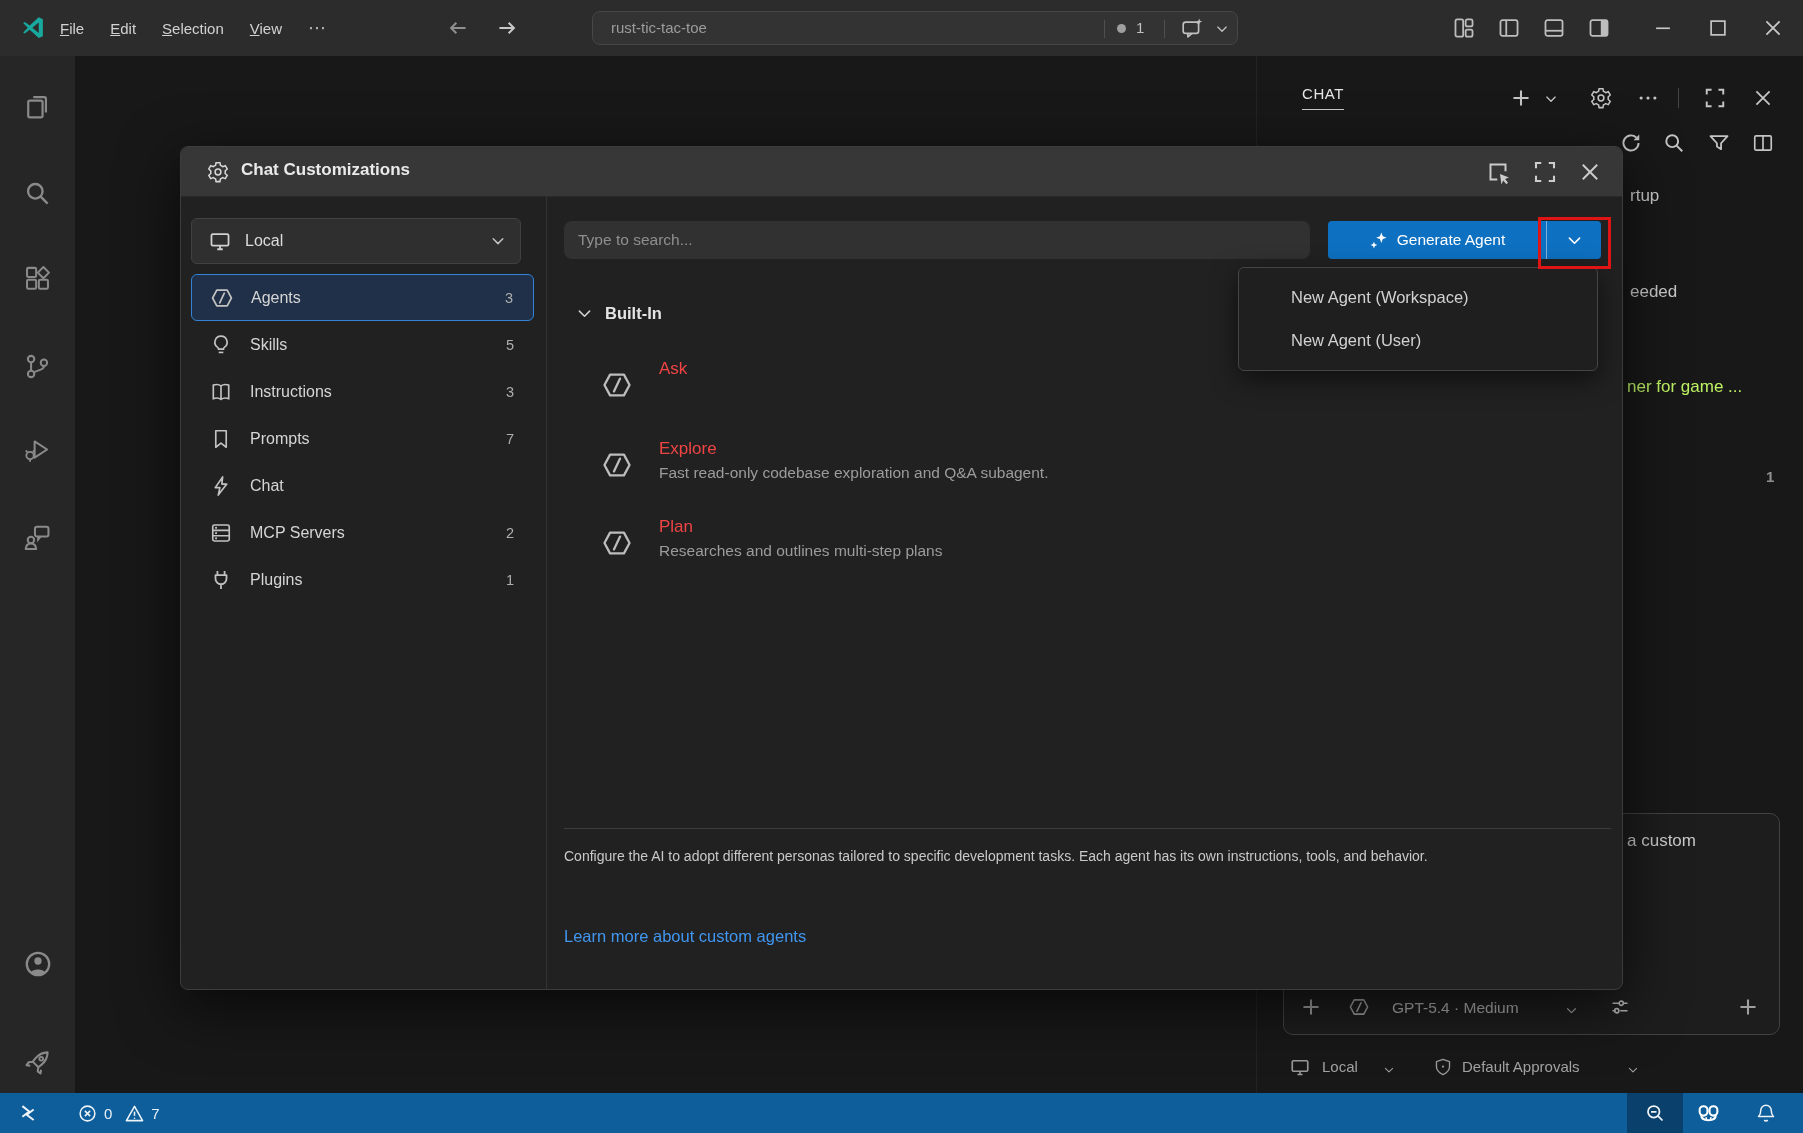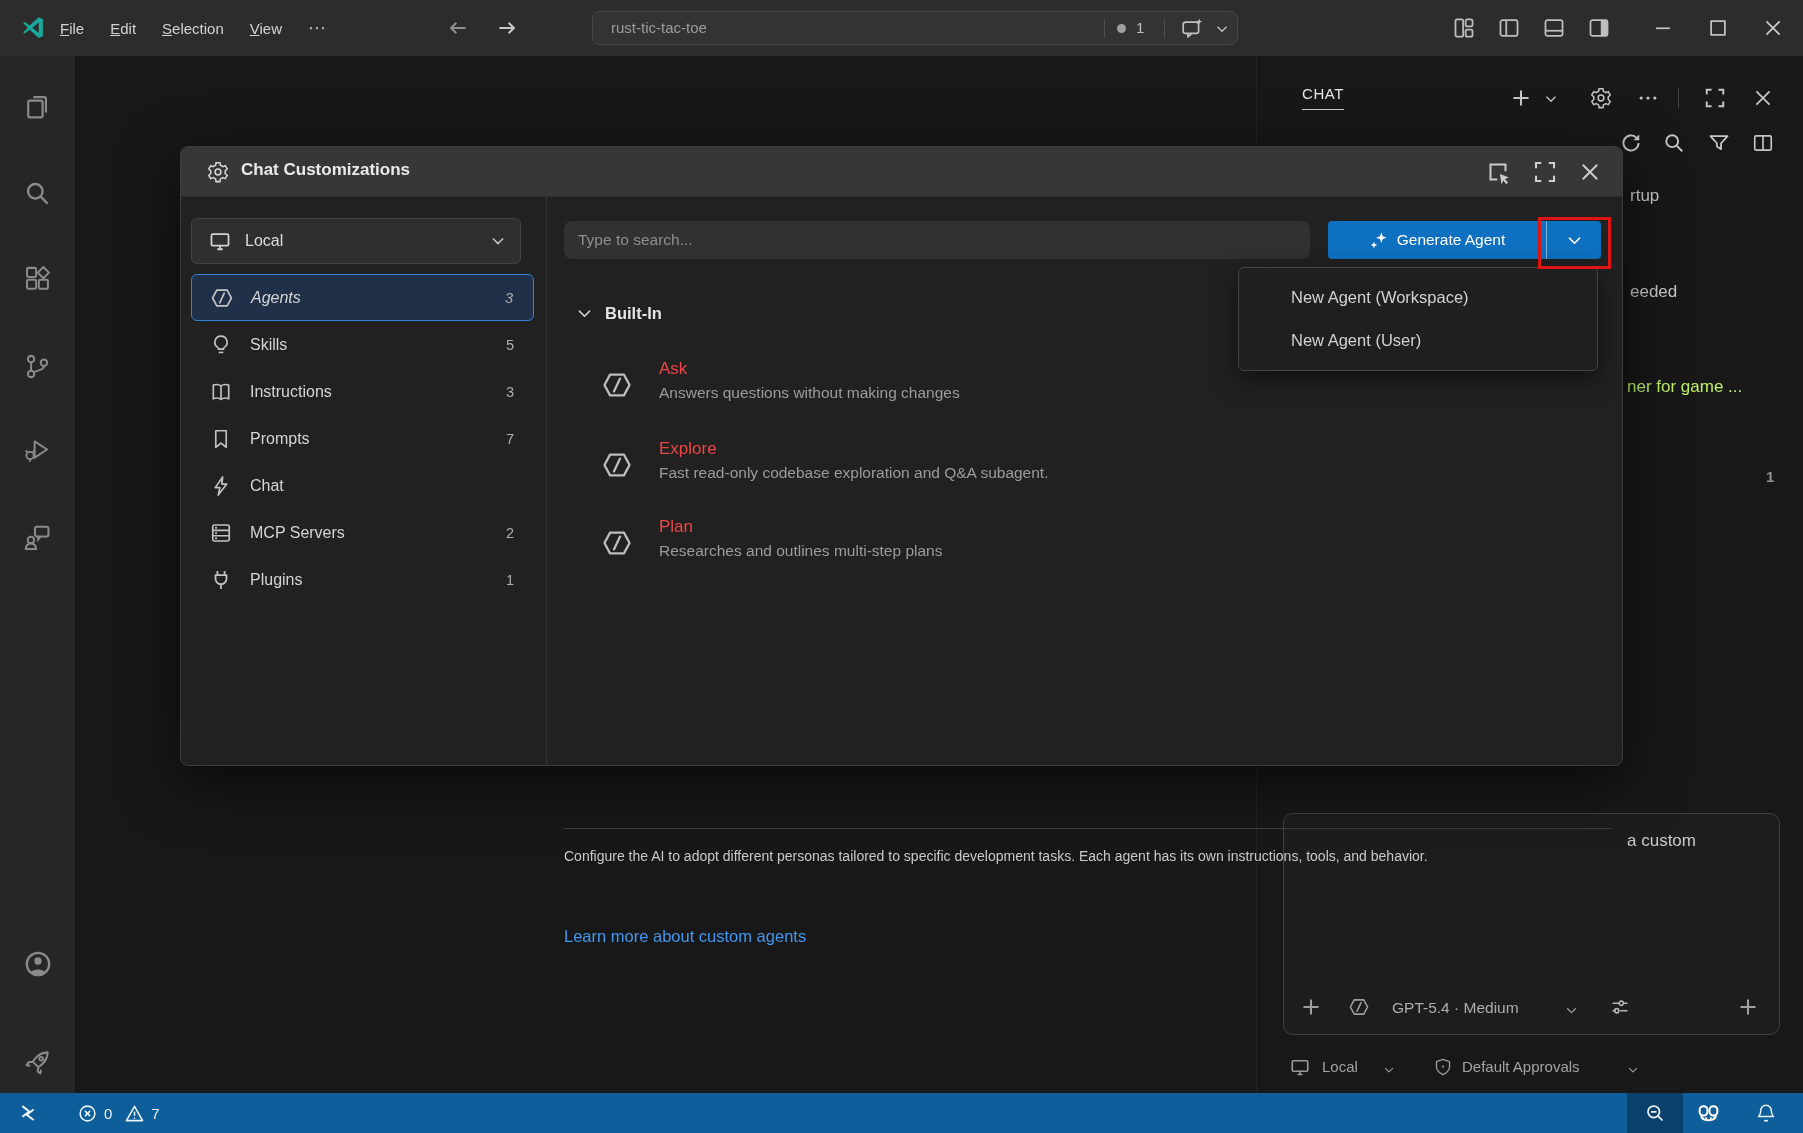--- a/index.html
+++ b/index.html
@@ -20,36 +20,36 @@
   .activitybar{position:absolute;left:0;top:56px;width:75px;height:1037px;background:#262626;}
   .ab-icon{position:absolute;left:24px;color:#8a8a8a;}
   
   .frag{position:absolute;font-size:17px;color:#c9c9c9;white-space:nowrap;}
   .chat-tab{position:absolute;left:1302px;top:85px;font-size:15px;letter-spacing:.6px;color:#e6e6e6;
             padding-bottom:7px;border-bottom:1.5px solid #c9c9c9;}
   .pn-ic{position:absolute;color:#c5c5c5;}
   .inputbox{position:absolute;left:1283px;top:813px;width:497px;height:222px;background:#1d1d1d;
             border:1px solid #414146;border-radius:10px;box-sizing:border-box;z-index:2;}
   
-  .dialog{position:absolute;left:180px;top:146px;width:1443px;height:620px;background:#212121;
+  .dialog{position:absolute;left:180px;top:146px;width:1443px;height:844px;background:#212121;
           border:1px solid #3c3c3c;border-radius:8px;box-sizing:border-box;z-index:10;
           box-shadow:0 16px 60px rgba(0,0,0,.65);}
   .dlg-header{position:absolute;left:0;top:0;width:100%;height:50px;background:#373737;
               border-radius:7px 7px 0 0;border-bottom:1px solid #2a2a2a;box-sizing:border-box;}
   .dlg-title{position:absolute;left:60px;top:13px;font-size:17px;font-weight:600;color:#eaeaea;}
   .dlg-hic{position:absolute;top:13px;color:#cccccc;cursor:pointer;}
   .dlg-side-divider{position:absolute;left:365px;top:50px;bottom:0;width:1px;background:#343434;}
   .scope-select{position:absolute;left:10px;top:71px;width:330px;height:46px;background:#2f2f2f;
                 border:1px solid #414141;border-radius:6px;box-sizing:border-box;display:flex;
                 align-items:center;cursor:pointer;}
   .side-row{position:absolute;left:10px;width:343px;height:47px;display:flex;align-items:center;
             color:#d5d5d5;font-size:16px;border-radius:6px;box-sizing:border-box;cursor:pointer;}
   .side-row .rico{width:26px;margin:0 16px 0 17px;color:#c2c2c2;display:flex;justify-content:center;}
   .side-row .cnt{margin-left:auto;margin-right:20px;font-size:14.5px;color:#aeaeae;}
-  .side-row.sel{background:#1f3048;border:1px solid #3383d6;font-style:italic;}
+  .side-row.sel{background:#1f3048;border:1px solid #3383d6;}
   .search-input{position:absolute;left:383px;top:74px;width:746px;height:38px;background:#313131;
                 border:none;border-radius:8px;box-sizing:border-box;padding:0 14px;color:#fde047;
                 font-size:15.5px;font-family:"Liberation Sans",sans-serif;outline:none;}
   .search-input::placeholder{color:#8f8f8f;}
   .gen-btn{position:absolute;left:1147px;top:74px;height:38px;display:flex;cursor:pointer;}
   .gen-main{width:218px;height:38px;background:#0e70c0;border-radius:4px 0 0 4px;display:flex;
             align-items:center;justify-content:center;gap:9px;color:#ffffff;font-size:15.5px;font-weight:500;}
   .gen-chev{width:55px;height:38px;background:#0e70c0;border-radius:0 4px 4px 0;display:flex;
             align-items:center;justify-content:center;color:#fff;border-left:1px solid rgba(255,255,255,.45);
             box-sizing:border-box;}
@@ -545,21 +545,20 @@
           <use href="#i-chev"></use>
         </svg>
       <span>Built-In</span>
     </div>
 
     <div class="agent-row" style="top:212px">
       <svg class="aico" width="32" height="32">
           <use href="#i-agent"></use>
         </svg>
       <div class="atitle">Ask</div>
-      <div class="adesc">Answers questions without making changes</div>
     </div>
     <div class="agent-row" style="top:370px">
       <svg class="aico" width="32" height="32">
           <use href="#i-agent"></use>
         </svg>
       <div class="atitle">Plan</div>
       <div class="adesc">Researches and outlines multi-step plans</div>
     </div>
     <div class="agent-row" style="top:292px">
       <svg class="aico" width="32" height="32">

